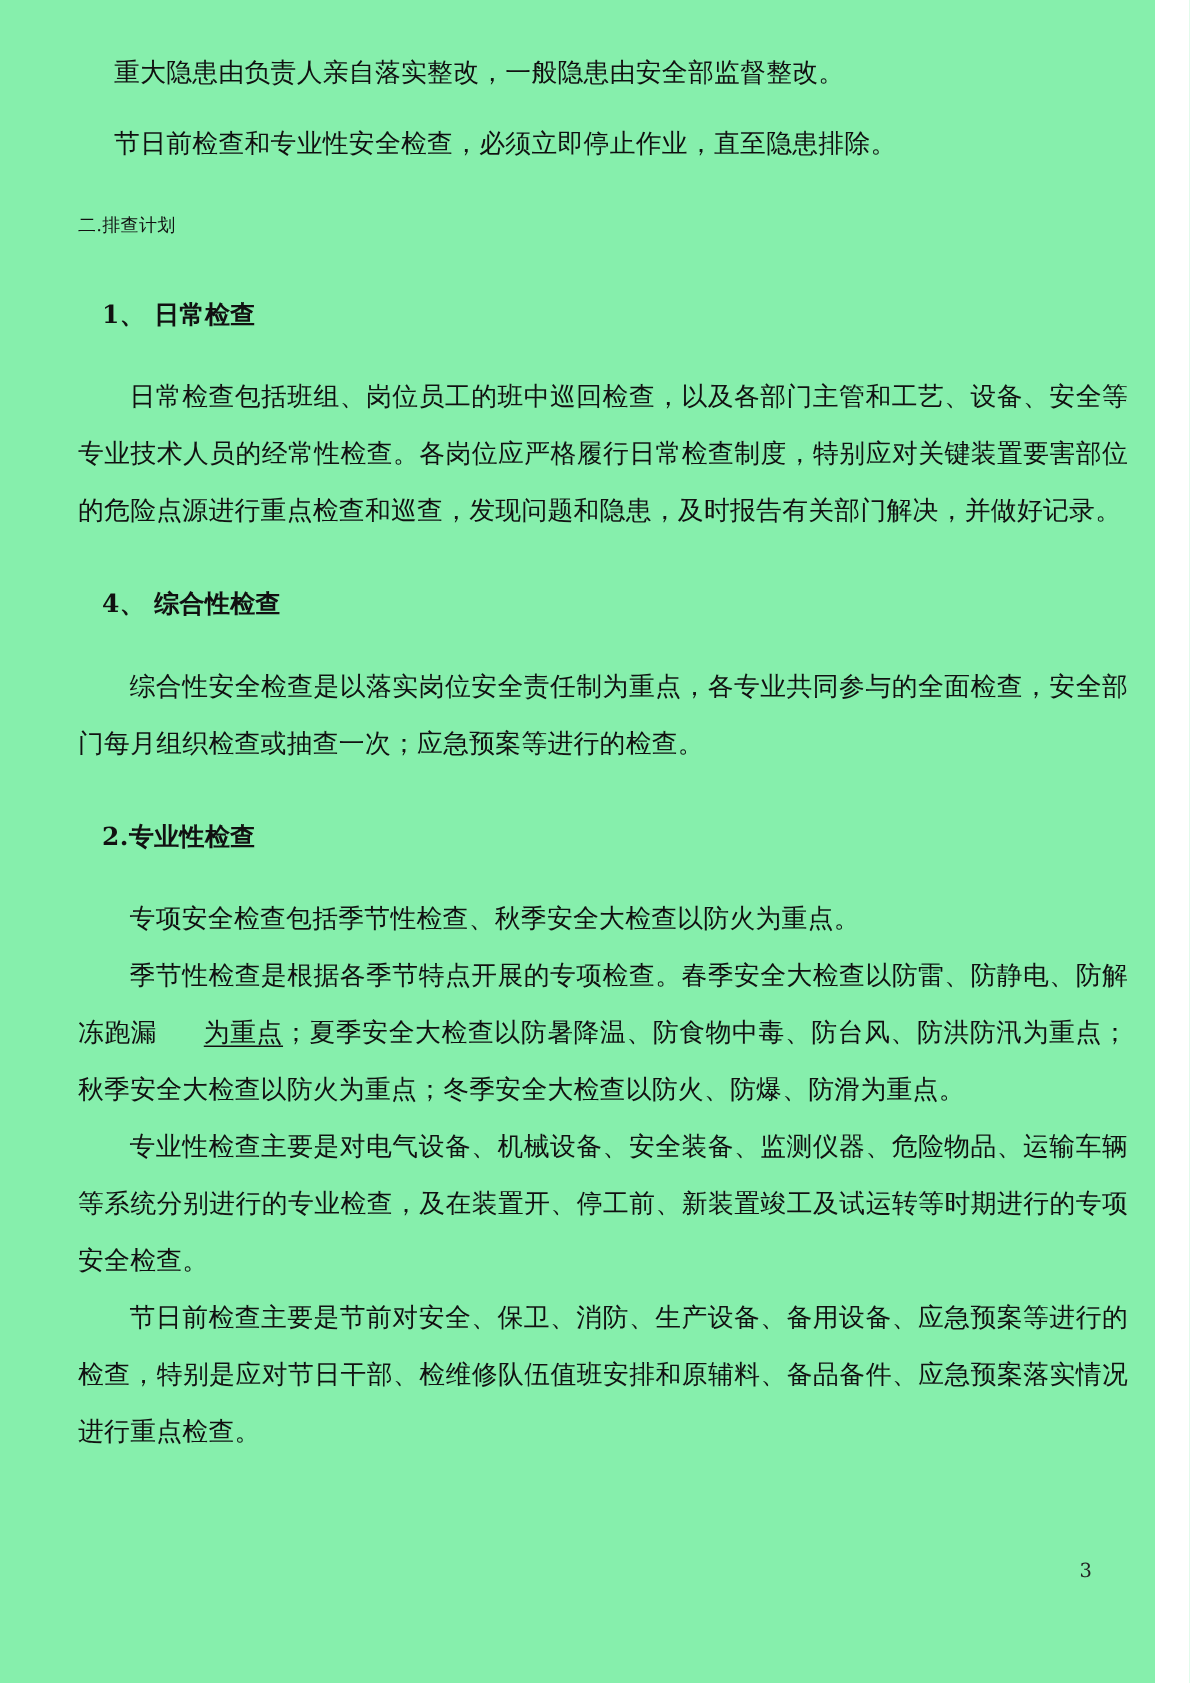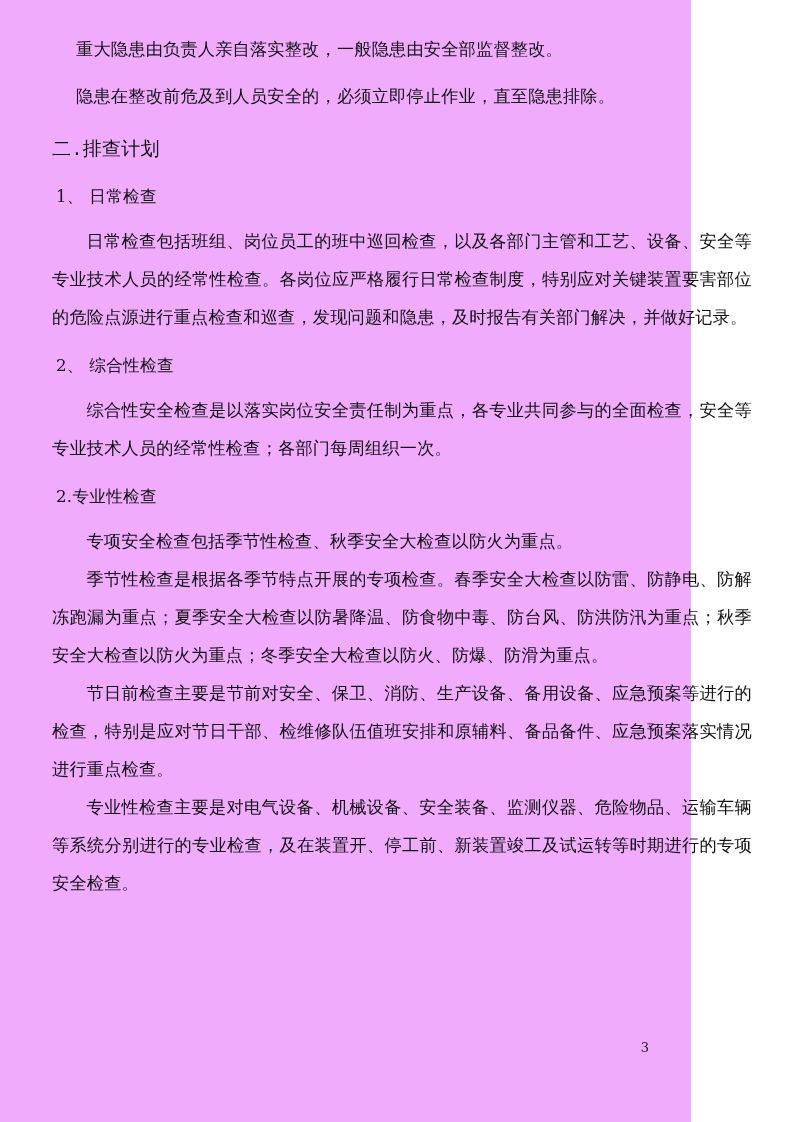--- a/index.html
+++ b/index.html
@@ -12,23 +12,23 @@
     height: 1122px;
     position: relative;
     font-family: "DejaVu Serif", "Liberation Serif", serif;
     color: #111111;
     overflow: hidden;
   }
 
   .page {
     position: absolute;
     left: 0; top: 0;
-    width: 691px;
+    width: 770px;
     height: 1122px;
-    background: #f0abfc;
+    background: #86efac;
   }
 
   .content {
     position: absolute;
     left: 52px;
     top: 30px;
     width: 700px;
   }
 
   
@@ -50,42 +50,43 @@
     margin: 0;
     text-align: left;
     letter-spacing: 0.2px;
   }
 
   .spacer-sm { height: 9px; }
   .spacer-xs { height: 4px; }
 
   
   .section-heading {
-    font-size: 19px;
+    font-size: 12px;
     line-height: 34px;
     margin: 0;
     text-indent: 0;
     letter-spacing: 0.2px;
     font-weight: normal;
-    font-family: Liberation Mono, monospace;
   }
 
   
   .num-heading {
     font-size: 16.6px;
     line-height: 34px;
-    font-weight: normal;
-    margin: 4px;
+    font-weight: bold;
+    margin: 16px;
     text-indent: 0;
     letter-spacing: 0.3px;
   }
 
   .underlined {
+    text-decoration: underline;
     text-decoration-thickness: 1px;
     text-underline-offset: 3px;
+    padding-left: 31px;
   }
 
   
   .page-number {
     position: absolute;
     right: 42px;
     top: 1040px;
     font-size: 13px;
     line-height: 16px;
     color: #222222;
@@ -94,45 +95,45 @@
 </style>
 </head>
 <body>
 
 <div class="page">
   <div class="content">
 
     <p class="intro-para">重大隐患由负责人亲自落实整改，一般隐患由安全部监督整改。</p>
     <div class="spacer-sm"></div>
 
-    <p class="intro-para">隐患在整改前危及到人员安全的，必须立即停止作业，直至隐患排除。</p>
+    <p class="intro-para">节日前检查和专业性安全检查，必须立即停止作业，直至隐患排除。</p>
     <div class="spacer-sm"></div>
 
     <div class="spacer-sm"></div>
 
     <p class="section-heading">二.排查计划</p>
     <div class="spacer-sm"></div>
 
     <p class="num-heading">1、 日常检查</p>
     <div class="spacer-xs"></div>
     <p class="para">日常检查包括班组、岗位员工的班中巡回检查，以及各部门主管和工艺、设备、安全等专业技术人员的经常性检查。各岗位应严格履行日常检查制度，特别应对关键装置要害部位的危险点源进行重点检查和巡查，发现问题和隐患，及时报告有关部门解决，并做好记录。</p>
     <div class="spacer-sm"></div>
 
-    <p class="num-heading">2、 综合性检查</p>
+    <p class="num-heading">4、 综合性检查</p>
     <div class="spacer-xs"></div>
-    <p class="para">综合性安全检查是以落实岗位安全责任制为重点，各专业共同参与的全面检查，安全等专业技术人员的经常性检查；各部门每周组织一次。</p>
+    <p class="para">综合性安全检查是以落实岗位安全责任制为重点，各专业共同参与的全面检查，安全部门每月组织检查或抽查一次；应急预案等进行的检查。</p>
     <div class="spacer-sm"></div>
 
     <p class="num-heading">2.专业性检查</p>
     <div class="spacer-xs"></div>
 
     <p class="para">专项安全检查包括季节性检查、秋季安全大检查以防火为重点。</p>
 
     <p class="para"><span>季节性检查是根据各季节特点开展的专项检查。春季安全大检查以防雷、防静电、防解冻跑漏</span><span class="underlined">为重点</span><span>；夏季安全大检查以防暑降温、防食物中毒、防台风、防洪防汛为重点；秋季安全大检查以防火为重点；冬季安全大检查以防火、防爆、防滑为重点。</span></p>
 
+    <p class="para">专业性检查主要是对电气设备、机械设备、安全装备、监测仪器、危险物品、运输车辆等系统分别进行的专业检查，及在装置开、停工前、新装置竣工及试运转等时期进行的专项安全检查。</p>
+
     <p class="para">节日前检查主要是节前对安全、保卫、消防、生产设备、备用设备、应急预案等进行的检查，特别是应对节日干部、检维修队伍值班安排和原辅料、备品备件、应急预案落实情况进行重点检查。</p>
-
-    <p class="para">专业性检查主要是对电气设备、机械设备、安全装备、监测仪器、危险物品、运输车辆等系统分别进行的专业检查，及在装置开、停工前、新装置竣工及试运转等时期进行的专项安全检查。</p>
 
   </div>
 
   <div class="page-number">3</div>
 </div>
 
 </body></html>

